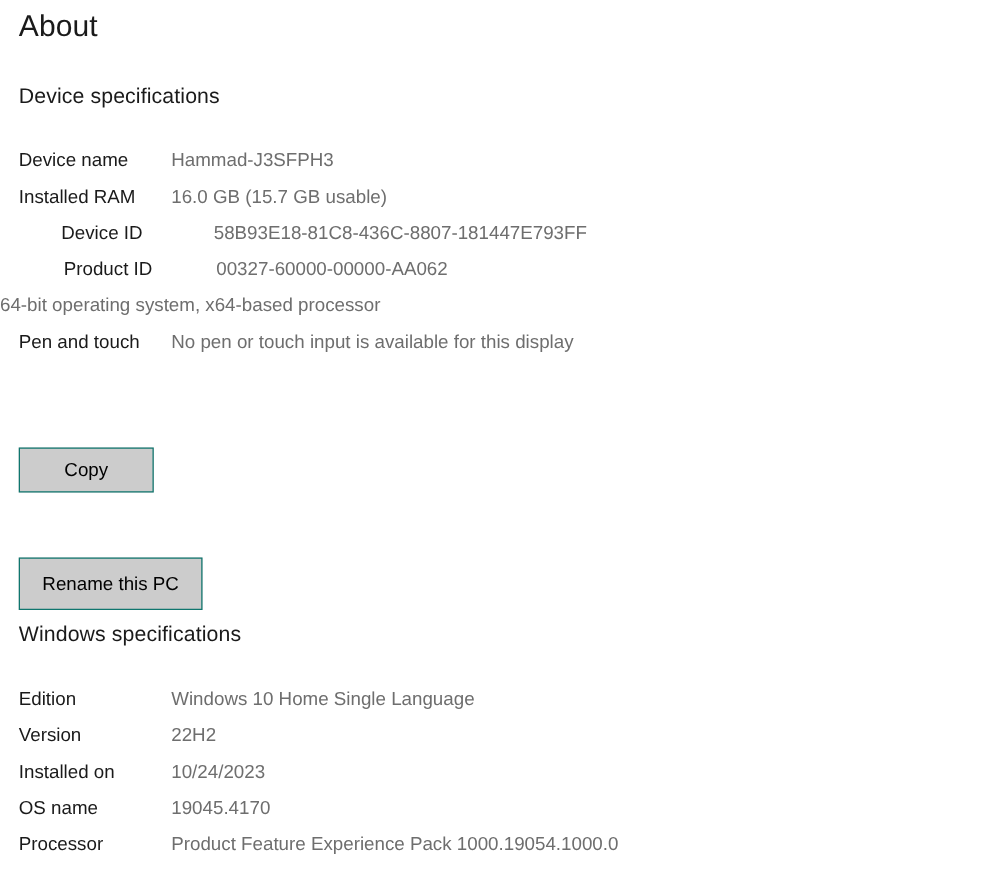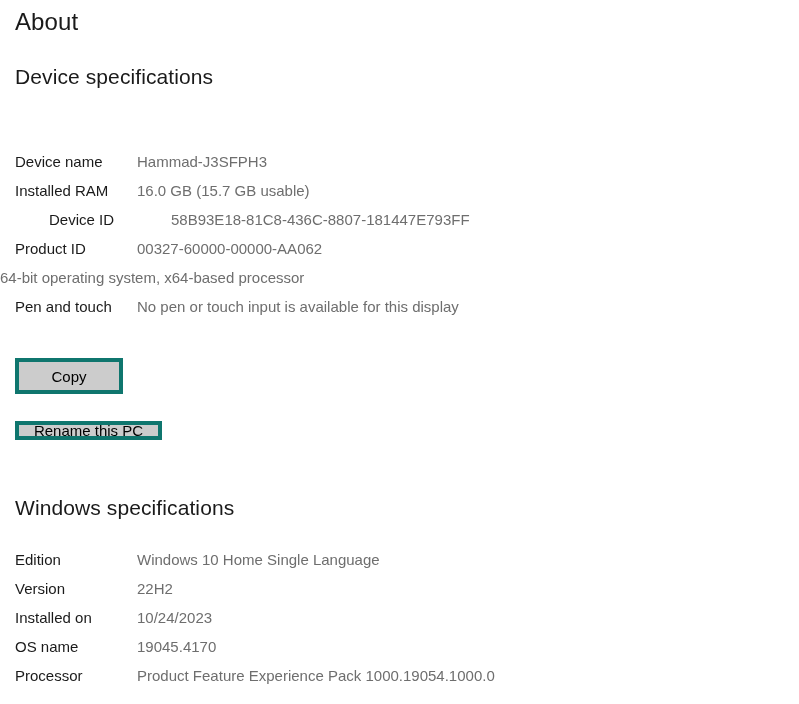--- a/index.html
+++ b/index.html
@@ -35,37 +35,37 @@
     font-weight: 300;
     line-height: 40px;
     color: #1a1a1a;
     letter-spacing: 0.1px;
     white-space: nowrap;
   }
 
   .section-heading {
     position: absolute;
     left: 15px;
-    font-size: 21px;
+    font-size: 17px;
     font-weight: 300;
     line-height: 28px;
     color: #1a1a1a;
     letter-spacing: 0.1px;
     white-space: nowrap;
   }
   .section-heading.device { top: 63px; }
   .section-heading.windows { top: 494px; }
 
   
   .spec-table {
     position: absolute;
     left: 0;
     width: 780px;
   }
-  .spec-table.device  { top: 119px; margin-top: 33px; }
+  .spec-table.device  { top: 119px; }
   .spec-table.windows { top: 550px; }
 
   .spec-row {
     display: flex;
     align-items: flex-start;
     min-height: 29px;
   }
 
   .spec-label {
     flex: 0 0 137px;
@@ -86,29 +86,29 @@
     font-weight: 400;
     max-width: 390px;
     white-space: pre-wrap;
     word-break: break-word;
   }
 
   .spec-row.device-name    { height: 29px; }
   .spec-row.processor      { height: 50px; }
   .spec-row.installed-ram  { height: 29px; }
   .spec-row.device-id      { height: 29px; padding-left: 34px; }
-  .spec-row.product-id     { height: 29px; }
+  .spec-row.product-id     { height: 29px; padding-left: 36px; }
   .spec-row.system-type    { height: 29px; }
   .spec-row.pen-and-touch  { height: 29px; }
 
   
   .btn {
     position: absolute;
     background: #cccccc;
-    border: 4px solid #0f766e;
+    border: 1px solid #0f766e;
     color: #000000;
     font-family: "Liberation Sans", "DejaVu Sans", sans-serif;
     font-size: 15px;
     line-height: 1;
     text-align: center;
     padding: 0;
     cursor: default;
     box-sizing: border-box;
     display: flex;
     align-items: center;
@@ -117,23 +117,23 @@
 
   .btn-copy {
     left: 15px;
     top: 358px;
     width: 108px;
     height: 36px;
   }
 
   .btn-rename {
     left: 15px;
-    top: 421px;
+    top: 446px;
     width: 147px;
-    height: 19px;
+    height: 42px;
   }
 </style>
 </head>
 <body>
 
 <div class="page">
 
   <div class="page-title">About</div>
 
   <div class="section-heading device">Device specifications</div>

